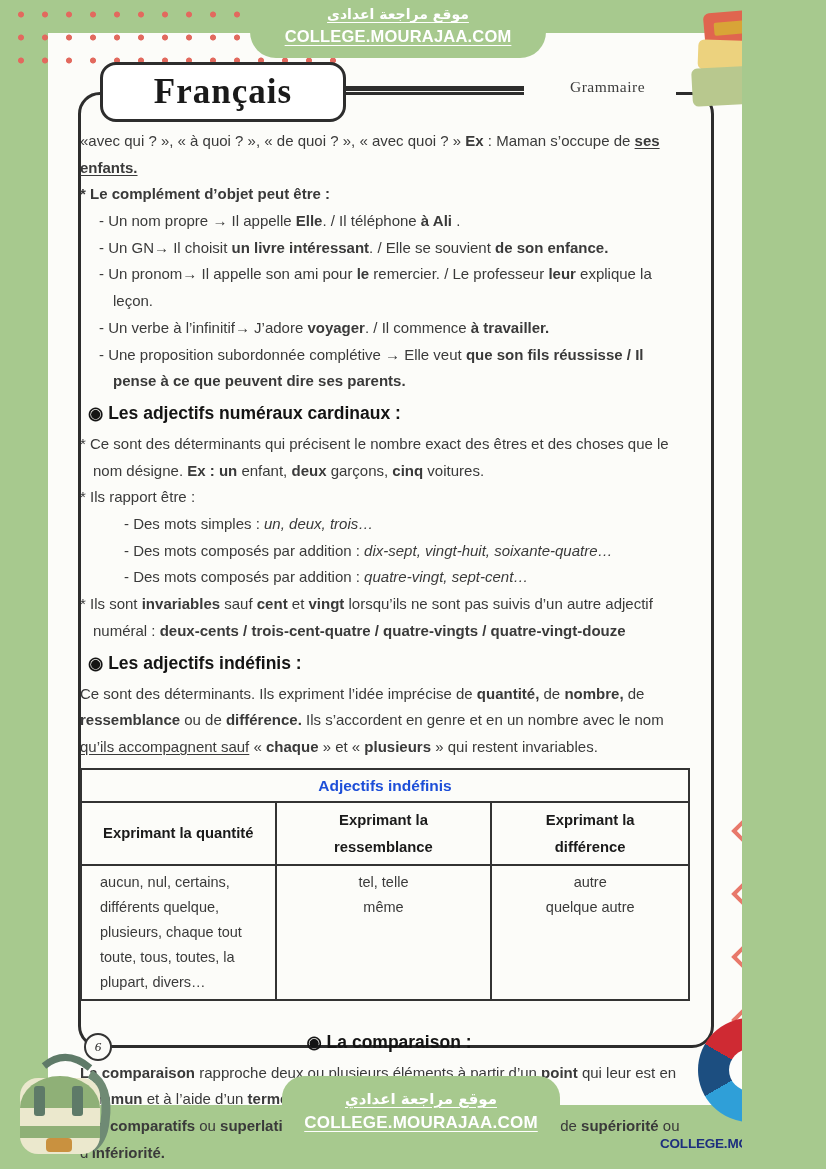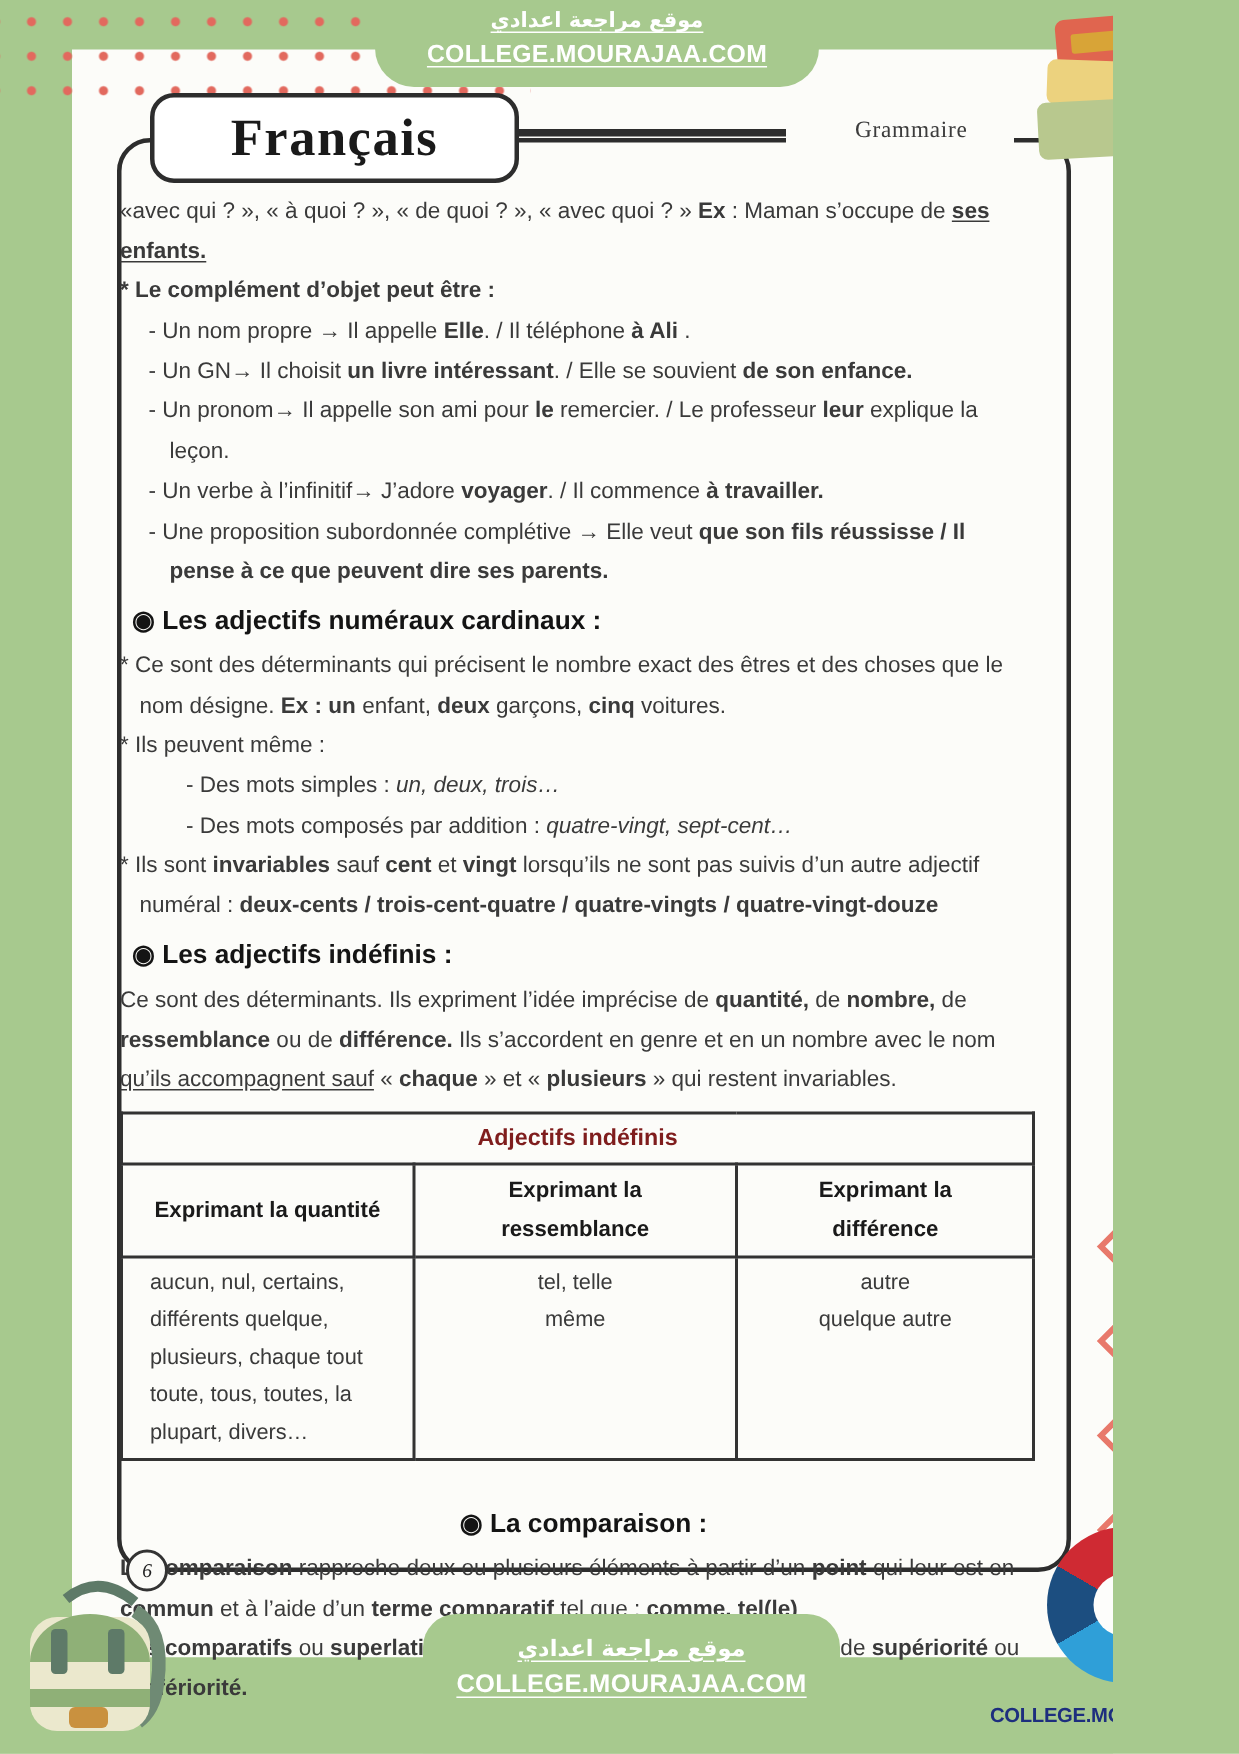--- a/index.html
+++ b/index.html
@@ -45,21 +45,21 @@
   .ln-star{padding-left:13px;text-indent:-13px;}
   .ln-dash{padding-left:33px;text-indent:-14px;}
   .ln-dash2{padding-left:58px;text-indent:-14px;}
   .ln-heading{font-size:17.5px;color:#141414;padding-left:8px;margin-top:3px;margin-bottom:2px;}
   #doc-part2 .ln-heading:first-child{margin-top:26px;text-align:center;}
   .b{font-weight:bold;} .i{font-style:italic;text-align:right;} .u{text-decoration:underline;text-underline-offset:2px;}
   
   .gram-table{width:100%;border-collapse:collapse;border:2.5px solid #333;margin:7px 0 8px;
           font-size:14.5px;color:#3a3a3a;}
   .gram-table th,.gram-table td{border:2px solid #333;}
-  .gram-table .t-title{font-weight:bold;font-size:15.5px;color:#7f1d1d;text-align:center;padding:2px 0;}
+  .gram-table .t-title{font-weight:bold;font-size:15.5px;color:#1d4ed8;text-align:center;padding:2px 0;}
   .gram-table .t-head{font-weight:bold;font-size:14.8px;color:#1a1a1a;text-align:center;padding:4px 19px;}
   .gram-table td{vertical-align:top;white-space:pre-line;line-height:1.72;padding:4px 18px;}
   .gram-table td.c{text-align:center;}
   
   .chevrons{position:absolute;left:729px;top:781px;z-index:5;}
   
   .logo-ring{position:absolute;left:698px;top:1018px;width:104px;height:104px;border-radius:50%;z-index:7;}
   .logo-ring::after{content:"";position:absolute;left:31px;top:31px;width:42px;height:42px;border-radius:50%;background:#fdfdfb;}
   .logo-caption{position:absolute;left:660px;top:1136px;width:166px;z-index:7;text-align:center;
           font-weight:bold;font-size:13.5px;color:#1d2e7e;letter-spacing:-0.2px;}
@@ -111,22 +111,23 @@
     <div id="doc-part1">
         <div class="ln ln-p"><span>«avec qui ? », « à quoi ? », « de quoi ? », « avec quoi ? » </span><span class="b">Ex</span><span> : Maman s’occupe de </span><span class="b u">ses enfants.</span></div>
         <div class="ln ln-star"><span class="b">* </span><span class="b">Le complément d’objet peut être :</span></div>
         <div class="ln ln-dash"><span>- Un nom propre → Il appelle </span><span class="b">Elle</span><span>. / Il téléphone </span><span class="b">à Ali</span><span> .</span></div>
         <div class="ln ln-dash"><span>- Un GN→ Il choisit </span><span class="b">un livre intéressant</span><span>. / Elle se souvient </span><span class="b">de son enfance.</span></div>
         <div class="ln ln-dash"><span>- Un pronom→ Il appelle son ami pour </span><span class="b">le</span><span> remercier. / Le professeur </span><span class="b">leur</span><span> explique la leçon.</span></div>
         <div class="ln ln-dash"><span>- Un verbe à l’infinitif→ J’adore </span><span class="b">voyager</span><span>. / Il commence </span><span class="b">à travailler.</span></div>
         <div class="ln ln-dash"><span>- Une proposition subordonnée complétive → Elle veut </span><span class="b">que son fils réussisse /</span><span> </span><span class="b">Il pense à ce que peuvent dire ses parents.</span></div>
         <div class="ln ln-heading"><span class="b">◉ </span><span class="b">Les adjectifs numéraux cardinaux :</span></div>
         <div class="ln ln-star"><span>* Ce sont des déterminants qui précisent le nombre exact des êtres et des choses que le nom désigne. </span><span class="b">Ex : un</span><span> enfant, </span><span class="b">deux</span><span> garçons, </span><span class="b">cinq</span><span> voitures.</span></div>
-        <div class="ln ln-star"><span>* Ils peuvent même :</span></div>
+        <div class="ln ln-star"><span>* Ils rapport être :</span></div>
         <div class="ln ln-dash2"><span>- Des mots simples : </span><span class="i">un, deux, trois…</span></div>
+        <div class="ln ln-dash2"><span>- Des mots composés par addition : </span><span class="i">dix-sept, vingt-huit, soixante-quatre…</span></div>
         <div class="ln ln-dash2"><span>- Des mots composés par addition : </span><span class="i">quatre-vingt, sept-cent…</span></div>
         <div class="ln ln-star"><span>* Ils sont </span><span class="b">invariables</span><span> sauf </span><span class="b">cent</span><span> et </span><span class="b">vingt</span><span> lorsqu’ils ne sont pas suivis d’un autre adjectif numéral : </span><span class="b">deux-cents / trois-cent-quatre / quatre-vingts / quatre-vingt-douze</span></div>
         <div class="ln ln-heading"><span class="b">◉ </span><span class="b">Les adjectifs indéfinis :</span></div>
         <div class="ln ln-p"><span>Ce sont des déterminants. Ils expriment l’idée imprécise de </span><span class="b">quantité,</span><span> de </span><span class="b">nombre,</span><span> de </span><span class="b">ressemblance</span><span> ou de </span><span class="b">différence.</span><span> Ils s’accordent en genre et en un nombre avec le nom </span><span class="u">qu’ils accompagnent sauf</span><span> « </span><span class="b">chaque</span><span> » et « </span><span class="b">plusieurs</span><span> » qui restent invariables.</span></div>
       </div>
 
     <table class="gram-table">
       <colgroup>
           <col style="width:32%">
           <col style="width:35.5%">

